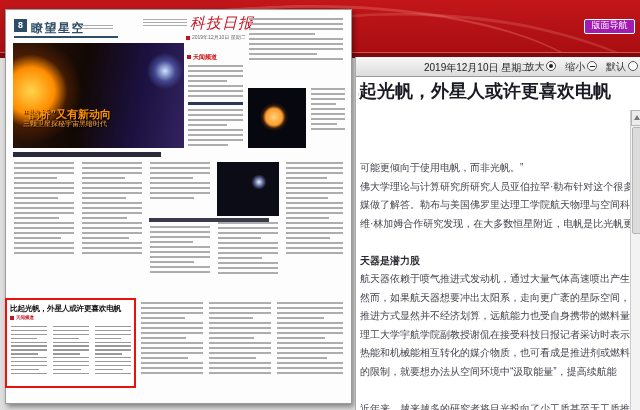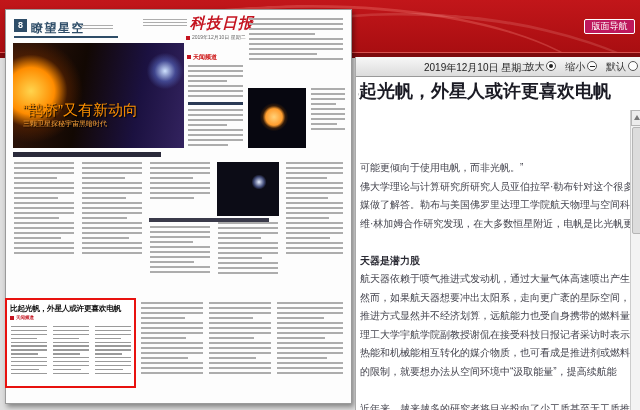--- a/index.html
+++ b/index.html
@@ -6,46 +6,46 @@
   #screen{position:relative;width:640px;height:410px;overflow:hidden;background:#dedede;
           font-family:"Liberation Sans",sans-serif;}
   .abs{position:absolute;}
 
   
   .banner{left:0;top:0;width:640px;height:52px;background:linear-gradient(#c2161a,#a90e11);overflow:hidden;}
   .swoosh{position:absolute;border-radius:50%;border-top:3px solid rgba(255,150,140,.28);}
   .s1{width:700px;height:260px;left:-80px;top:6px;transform:rotate(-3deg);}
   .s2{width:520px;height:200px;left:180px;top:14px;border-top-color:rgba(255,190,180,.18);transform:rotate(4deg);}
   .banner-bottom{left:0;top:52px;width:640px;height:5px;background:#7d090c;border-top:1px solid #d8524f;}
-  .nav-btn{left:584px;top:19px;width:51px;height:15px;background:#be185d;border:1px solid #fff;
+  .nav-btn{left:584px;top:19px;width:51px;height:15px;background:#a21caf;border:1px solid #fff;
            color:#fff;font-size:9px;line-height:13px;text-align:center;padding:0;cursor:pointer;
-           font-family:Liberation Sans, sans-serif;border-radius:2px;}
+           font-family:Liberation Mono, monospace;border-radius:2px;}
 
   
   .page{left:5px;top:9px;width:345px;height:393px;background:#fdfdfd;border:1px solid #9a9a9a;
         box-shadow:2px 3px 5px rgba(0,0,0,.4);}
   .sec-num{left:8px;top:9px;width:13px;height:13px;background:#2e4d68;color:#fff;font-size:9px;
            font-weight:bold;text-align:center;line-height:13px;}
   .sec-title{left:25px;top:10px;font-size:12px;font-weight:bold;color:#2e4d68;letter-spacing:1.5px;}
   .sec-rule{left:8px;top:26px;width:104px;height:2px;background:#2e4d68;}
   .minibars{overflow:hidden;}
   .tl{height:2px;background:#adadad;margin:0 1px 3px 1px;}
   .tiny .tl{height:1px;margin-bottom:2px;}
   .contact{left:136px;top:9px;width:46px;}
-  .masthead{left:184px;top:4px;font-family:"DejaVu Serif",serif;font-style:italic;font-weight:bold;
+  .masthead{left:184px;top:4px;font-family:"DejaVu Serif",serif;font-style:italic;font-weight:normal;
             font-size:15px;color:#c41420;letter-spacing:1px;}
   .mastline{left:180px;top:24px;width:60px;font-size:5px;color:#666;white-space:nowrap;}
   .redsq{display:inline-block;width:4px;height:4px;background:#c41420;margin-right:2px;vertical-align:middle;}
 
   .heroimg{left:7px;top:33px;width:171px;height:105px;overflow:hidden;
      background:
        radial-gradient(circle 26px at 152px 28px, #cfe2ff, rgba(90,110,200,.55) 40%, rgba(20,15,60,0) 70%),
        radial-gradient(circle 52px at 18px 48px, #ffd44d, #ff8c00 45%, rgba(90,35,0,.6) 70%, rgba(20,8,0,0) 100%),
        linear-gradient(100deg,#30150a 0%,#120803 40%,#1b1140 72%,#33235f 100%);}
-  .hero-h1{position:absolute;left:10px;top:58px;font-size:15px;font-weight:normal;color:#ff9100;
+  .hero-h1{position:absolute;left:10px;top:64px;font-size:11px;font-weight:bold;color:#ff9100;
            text-shadow:1px 1px 1px #000;white-space:nowrap;}
   .hero-h2{position:absolute;left:10px;top:76px;font-size:7px;color:#ffa53a;text-shadow:1px 1px 1px #000;white-space:nowrap;}
 
   .collabel{font-size:6px;color:#cc1111;font-weight:bold;white-space:nowrap;margin-bottom:3px;}
   .sidecol{left:181px;top:43px;width:57px;}
   .navybar{height:3px;background:#2a3a55;margin:2px 1px 4px 1px;}
   .toprightcol{left:242px;top:8px;width:96px;}
   .moonimg{left:242px;top:78px;width:58px;height:60px;background:radial-gradient(circle 15px at 26px 29px,#ffd27a,#ff9d2e 55%,rgba(120,60,0,.4) 75%,rgba(0,0,0,0) 95%),#070710;}
   .moonside{left:304px;top:78px;width:36px;}
 

